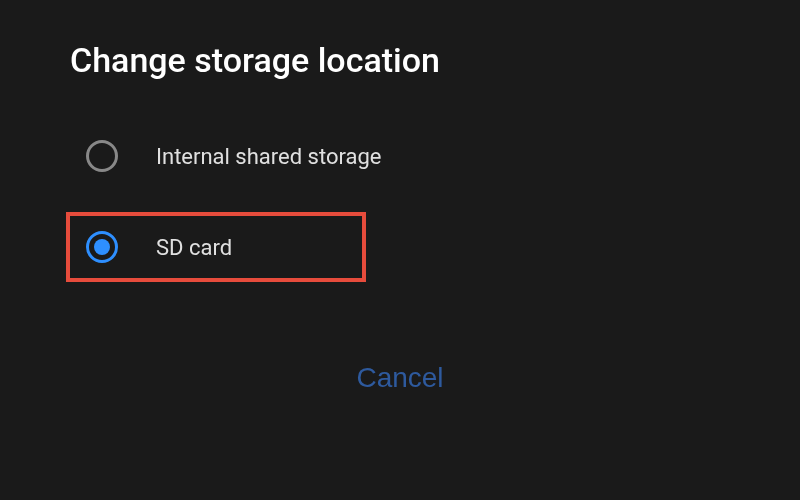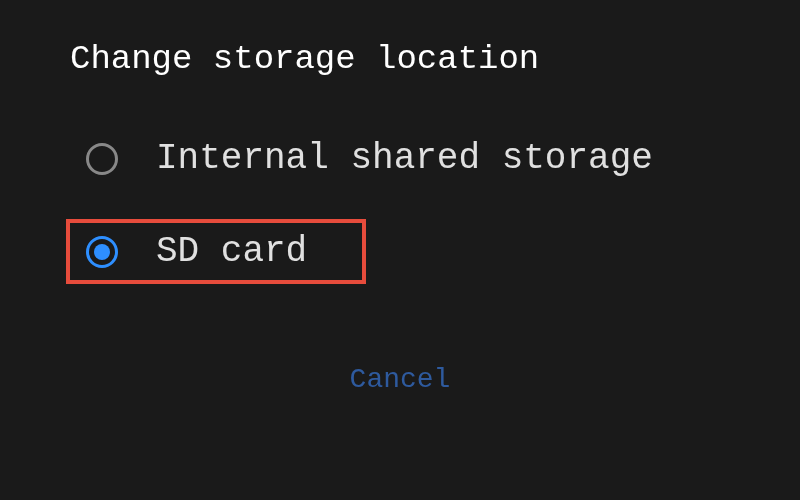--- a/index.html
+++ b/index.html
@@ -1,19 +1,18 @@
 <!DOCTYPE html>
 <html><head>
   <meta charset="utf-8">
   <style>
     * {
       margin: 0;
       padding: 0;
       box-sizing: border-box;
-      font-family: Liberation Mono, monospace;
     }
     body {
       width: 800px;
       height: 500px;
       background: #1a1a1a;
       font-family: -apple-system, BlinkMacSystemFont, 'Segoe UI', Roboto, sans-serif;
       color: #ffffff;
       overflow: hidden;
     }
     .dialog {
@@ -33,21 +32,21 @@
     .option-item {
       display: flex;
       align-items: center;
       gap: 38px;
       cursor: pointer;
       padding: 10px 16px;
     }
     .option-item.highlighted {
       border: 4px solid #e74c3c;
       margin-left: -4px;
-      padding: 8px 16px;
+      padding: 15px 16px;
       width: fit-content;
       min-width: 300px;
     }
     .radio {
       width: 32px;
       height: 32px;
       border-radius: 50%;
       border: 3px solid #888;
       display: flex;
       align-items: center;
@@ -57,21 +56,21 @@
     .radio.selected {
       border-color: #2e8fff;
     }
     .radio-dot {
       width: 16px;
       height: 16px;
       border-radius: 50%;
       background: #2e8fff;
     }
     .option-label {
-      font-size: 36px;
+      font-size: 22px;
       font-weight: 400;
       color: #e0e0e0;
     }
     .actions {
       margin-top: 70px;
       display: flex;
       justify-content: center;
     }
     .cancel-btn {
       background: none;

